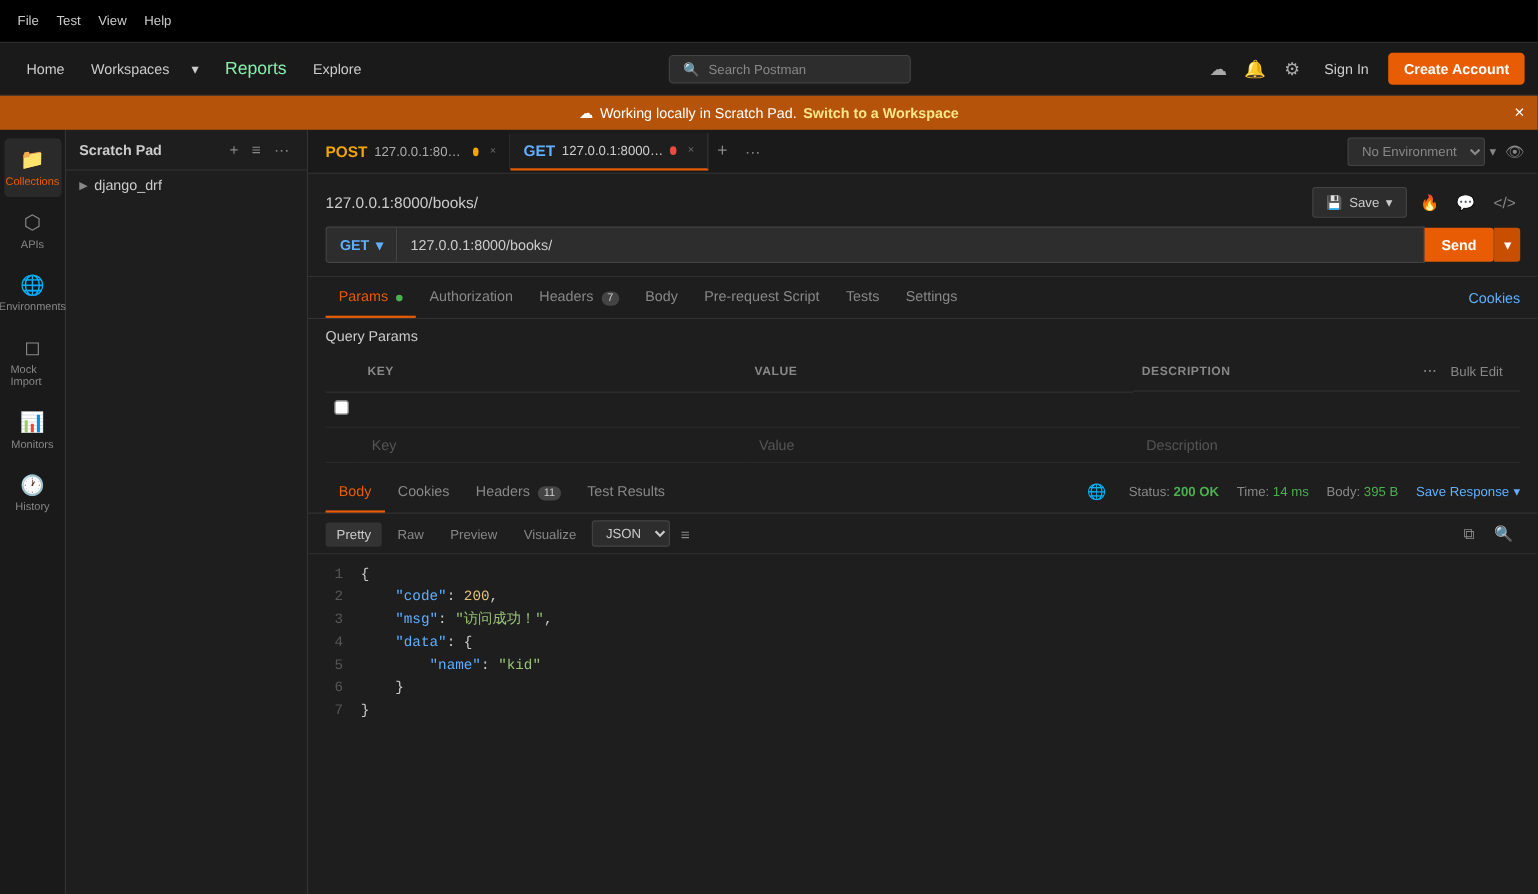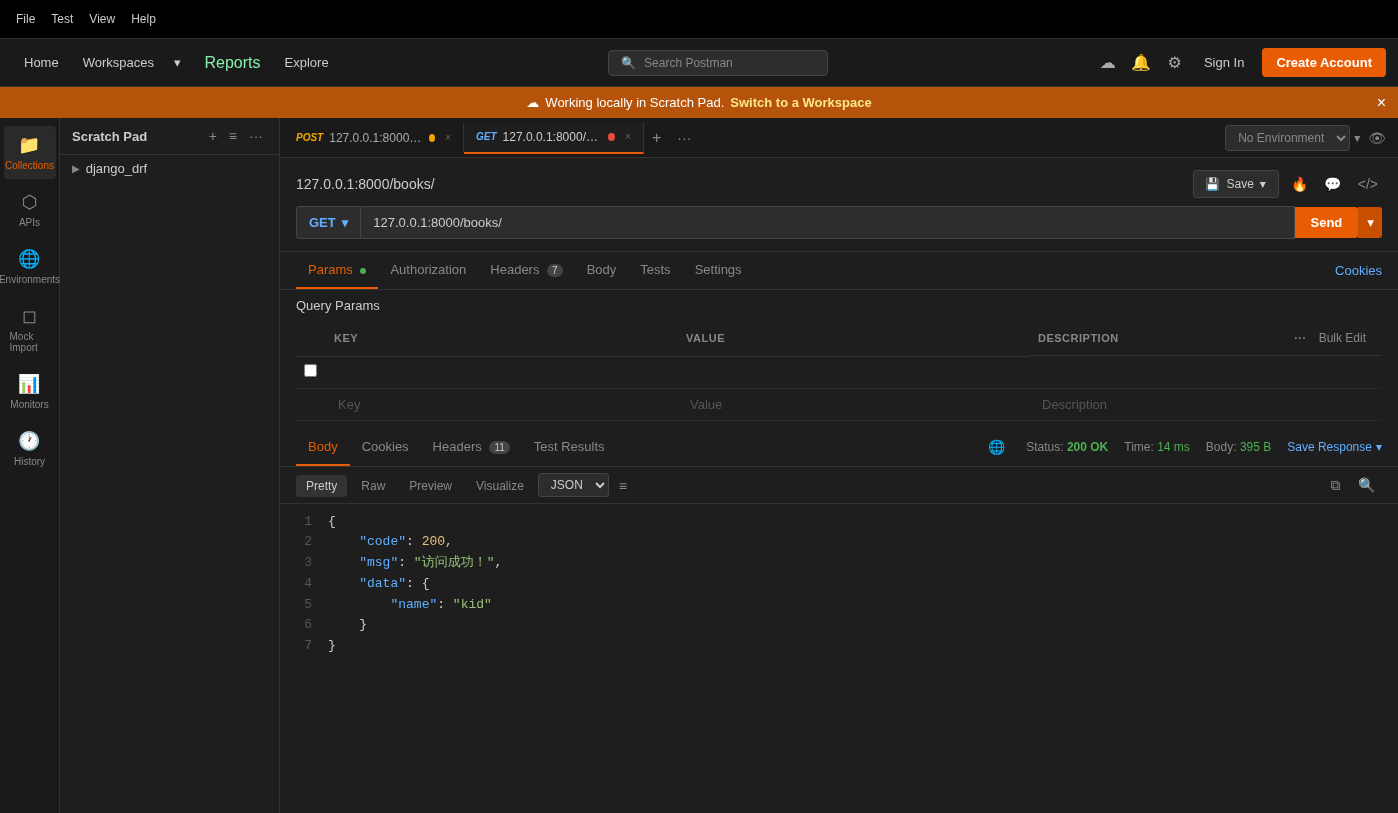--- a/index.html
+++ b/index.html
@@ -51,21 +51,21 @@
     .chevron { color: #888; font-size: 10px; }
     .collection-name { color: #ccc; font-size: 13px; }
 
     
     .main-content { flex: 1; background: #1e1e1e; display: flex; flex-direction: column; overflow: hidden; }
 
     
     .tabs-bar { background: #1a1a1a; display: flex; align-items: center; border-bottom: 1px solid #333; padding: 0 4px; min-height: 40px; }
     .tab { display: flex; align-items: center; gap: 6px; padding: 8px 12px; cursor: pointer; border-right: 1px solid #333; font-size: 12px; color: #888; max-width: 180px; }
     .tab.active { background: #1e1e1e; color: #ccc; border-bottom: 2px solid #e85d04; }
-    .tab-method { font-size: 10px; font-weight: 700; font-style: italic; }
+    .tab-method { font-size: 14px; font-weight: 700; }
     .tab-method.post { color: #f0a500; }
     .tab-method.get { color: #61affe; }
     .tab-dot-orange { width: 8px; height: 8px; border-radius: 50%; background: #f0a500; }
     .tab-dot-red { width: 8px; height: 8px; border-radius: 50%; background: #e74c3c; }
     .tab-close { color: #666; font-size: 10px; margin-left: 4px; }
     .tab-add { padding: 8px; color: #888; cursor: pointer; font-size: 16px; }
     .tab-more { padding: 8px; color: #888; cursor: pointer; font-size: 14px; }
     .tabs-right { margin-left: auto; display: flex; align-items: center; gap: 8px; padding-right: 8px; }
     .no-env-select { background: #2d2d2d; border: 1px solid #444; color: #888; font-size: 12px; padding: 4px 8px; border-radius: 3px; cursor: pointer; }
     .env-eye-btn { background: none; border: none; color: #888; cursor: pointer; font-size: 14px; }
@@ -281,20 +281,21 @@
       <span class="req-tab active">
         <span>Params</span>
         <span class="req-tab-dot"></span>
       </span>
       <span class="req-tab">Authorization</span>
       <span class="req-tab">
         <span>Headers</span>
         <span class="req-tab-badge">7</span>
       </span>
       <span class="req-tab">Body</span>
+      <span class="req-tab">Pre-request Script</span>
       <span class="req-tab">Tests</span>
       <span class="req-tab">Settings</span>
       <div class="req-tabs-right">
         <a class="cookies-link">Cookies</a>
       </div>
     </div>
 
     <div class="query-params-section">
       <div class="query-params-title">Query Params</div>
       <table class="params-table">

